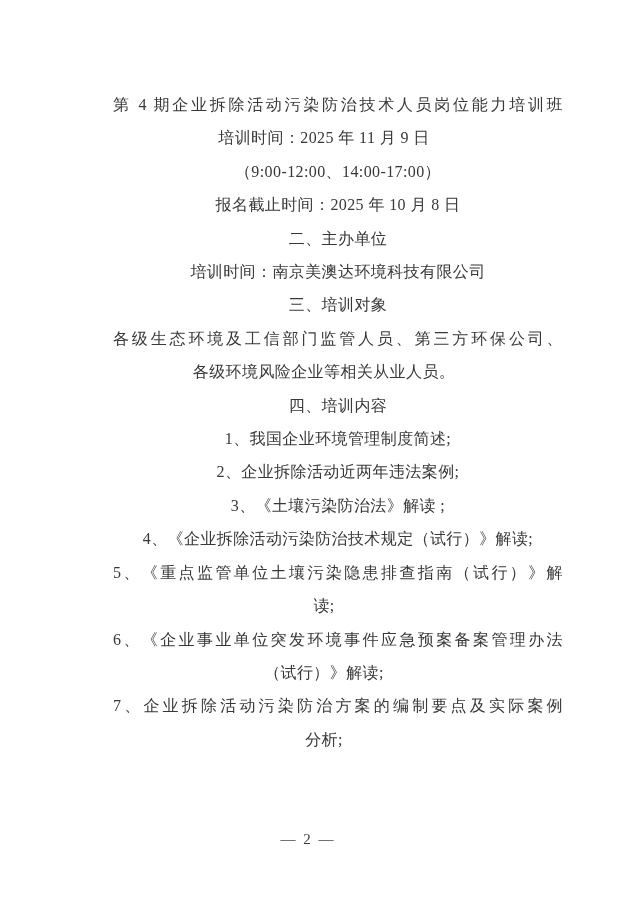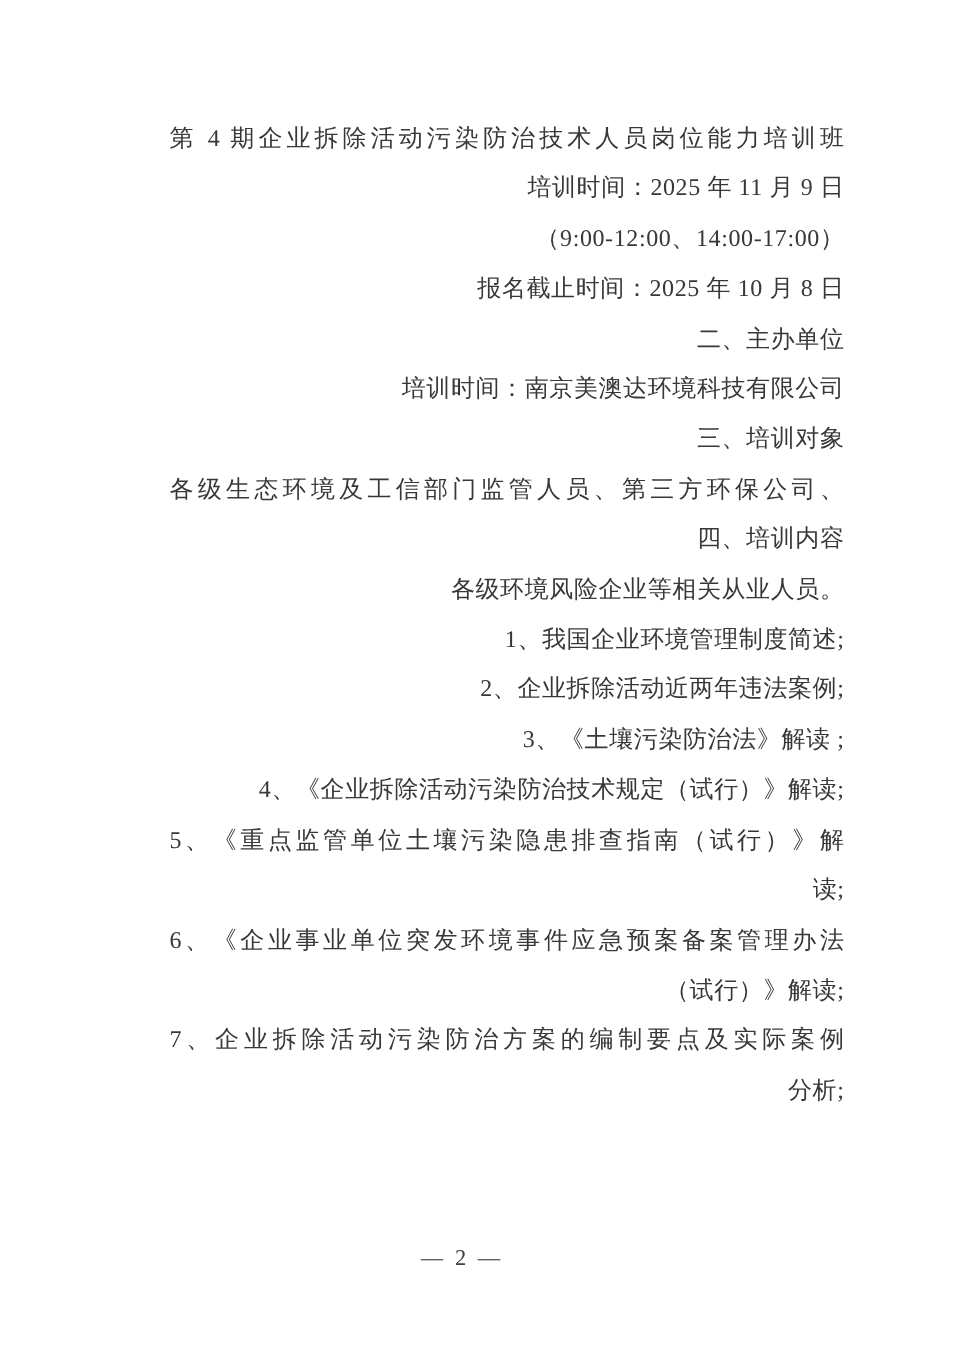--- a/index.html
+++ b/index.html
@@ -12,30 +12,30 @@
     width: 636px;
     height: 900px;
     background: #ffffff;
     overflow: hidden;
     font-family: "Liberation Serif", "DejaVu Serif", serif;
     color: #383838;
   }
   .doc-body {
     position: absolute;
     left: 85px;
-    top: 76px;
+    top: 88px;
     width: 478px;
   }
   .line {
     display: block;
     font-size: 16px;
     line-height: 33.4px;
     letter-spacing: 0.4px;
     white-space: nowrap;
-    text-align: right;
+    text-align: center;
   }
   .line.indent {
     padding-left: 28px;
   }
   .line.justify {
     white-space: normal;
     text-align: justify;
     text-align-last: justify;
     text-justify: inter-character;
   }
@@ -58,22 +58,22 @@
 <div class="page">
   <div class="doc-body" id="doc-body">
       <div class="line indent justify">第 4 期企业拆除活动污染防治技术人员岗位能力培训班</div>
       <div class="line">培训时间：2025 年 11 月 9 日</div>
       <div class="line indent">（9:00-12:00、14:00-17:00）</div>
       <div class="line indent">报名截止时间：2025 年 10 月 8 日</div>
       <div class="line indent">二、主办单位</div>
       <div class="line indent">培训时间：南京美澳达环境科技有限公司</div>
       <div class="line indent">三、培训对象</div>
       <div class="line indent justify">各级生态环境及工信部门监管人员、第三方环保公司、</div>
+      <div class="line">各级环境风险企业等相关从业人员。</div>
       <div class="line indent">四、培训内容</div>
-      <div class="line">各级环境风险企业等相关从业人员。</div>
       <div class="line indent">1、我国企业环境管理制度简述;</div>
       <div class="line indent">2、企业拆除活动近两年违法案例;</div>
       <div class="line indent">3、《土壤污染防治法》解读 ;</div>
       <div class="line indent">4、《企业拆除活动污染防治技术规定（试行）》解读;</div>
       <div class="line indent justify">5、《重点监管单位土壤污染隐患排查指南（试行）》解</div>
       <div class="line">读;</div>
       <div class="line indent justify">6、《企业事业单位突发环境事件应急预案备案管理办法</div>
       <div class="line">（试行）》解读;</div>
       <div class="line indent justify">7、企业拆除活动污染防治方案的编制要点及实际案例</div>
       <div class="line">分析;</div>

